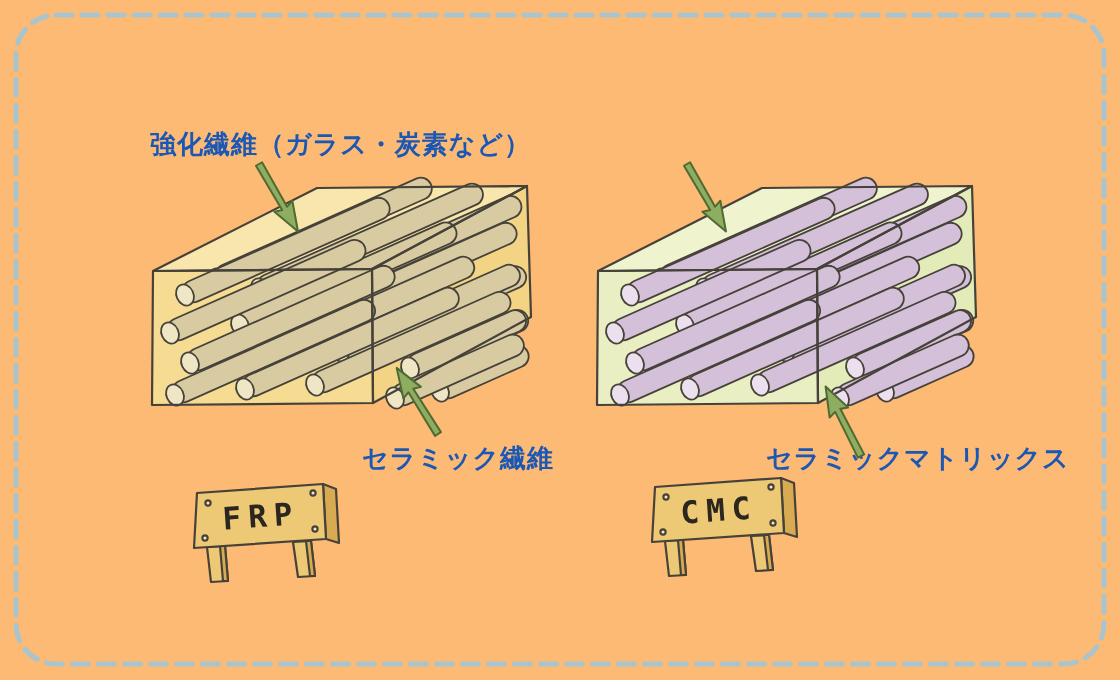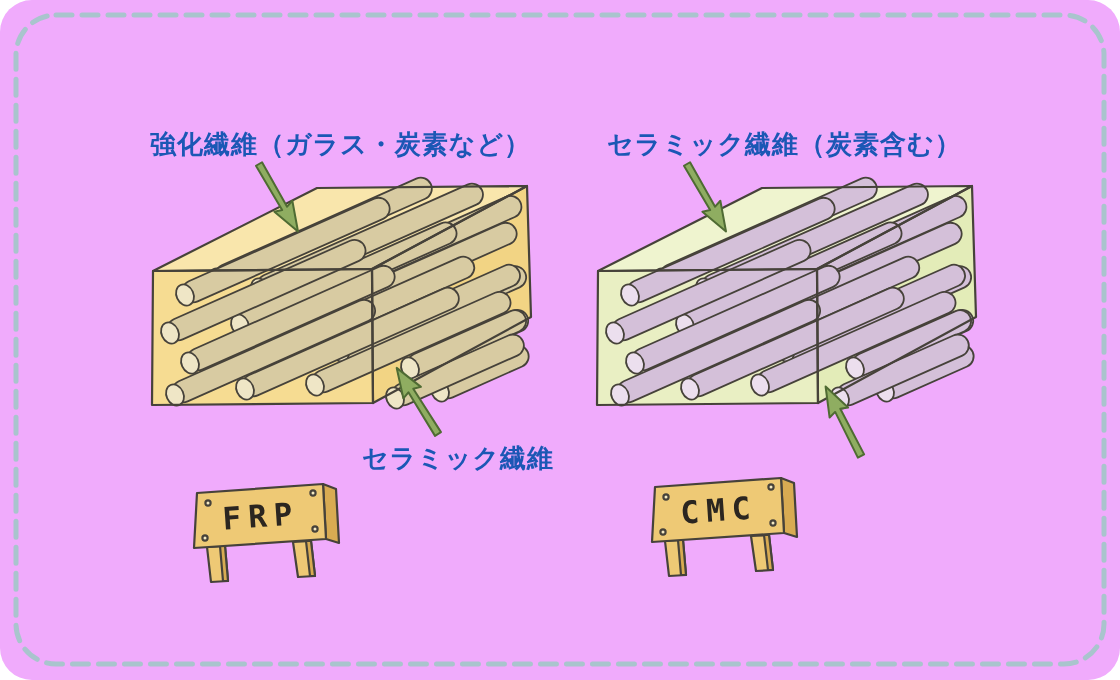--- a/index.html
+++ b/index.html
@@ -1,22 +1,21 @@
 <!DOCTYPE html>
 <html style="--border-dash: #a9c4cd; --label-text: #1b57b5; --outline: #46423a; --arrow-fill: #8fad61; --arrow-stroke: #4f6b33; --frp-front: #f6dc92; --frp-top: #f9e6ac; --frp-side: #f2d484; --frp-fiber-body: #d8cba2; --frp-fiber-cap: #efe6c6; --cmc-front: #e9efc3; --cmc-top: #eff4cf; --cmc-side: #e3ecb8; --cmc-fiber-body: #d4c0d9; --cmc-fiber-cap: #ecdfee; --wood: #eec975; --wood-edge: #d8ab52; --nail: #f5eac2; --sign-text: #2b2620;"><head>
 <meta charset="utf-8">
 <style>
   html,body{margin:0;padding:0;background:#ffffff;}
   .stage{
     position:relative;
     width:1120px;height:680px;
-    background:#f0abfc;
+    background:#fdba74;
     overflow:hidden;
     font-family:"Liberation Sans",sans-serif;
-    border-radius:32px;
   }
   .border-layer{position:absolute;left:0;top:0;}
   .label{
     position:absolute;
     font-family:"Liberation Sans",sans-serif;
     font-weight:bold;
     font-size:26px;
     letter-spacing:1px;
     color:var(--label-text,#1b57b5);
     white-space:nowrap;
@@ -151,22 +150,22 @@
   </defs>
 </svg>
 
 <div class="stage">
 
   <svg class="border-layer" width="1120" height="680">
     <rect x="16" y="15" width="1088" height="649" rx="40" fill="none" style="stroke:var(--border-dash)" stroke-width="5" stroke-dasharray="16 10" stroke-linecap="round"></rect>
   </svg>
 
   <div class="label" style="left:150px;top:127px">強化繊維（ガラス・炭素など）</div>
-  <div class="label" style="left:607px;top:127px">セラミック繊維（炭素含む）</div>
   <div class="label" style="left:362px;top:441px">セラミック繊維</div>
+  <div class="label" style="left:766px;top:441px">セラミックマトリックス</div>
 
   <svg class="block frp-vars" style="left:140px;top:163px" width="440" height="272" viewBox="0 0 440 272">
     <use href="#block"></use>
   </svg>
 
   <svg class="block cmc-vars" style="left:585px;top:163px" width="440" height="272" viewBox="0 0 440 272">
     <use href="#block"></use>
   </svg>
 
   <svg class="arrow-layer" width="1120" height="680">

